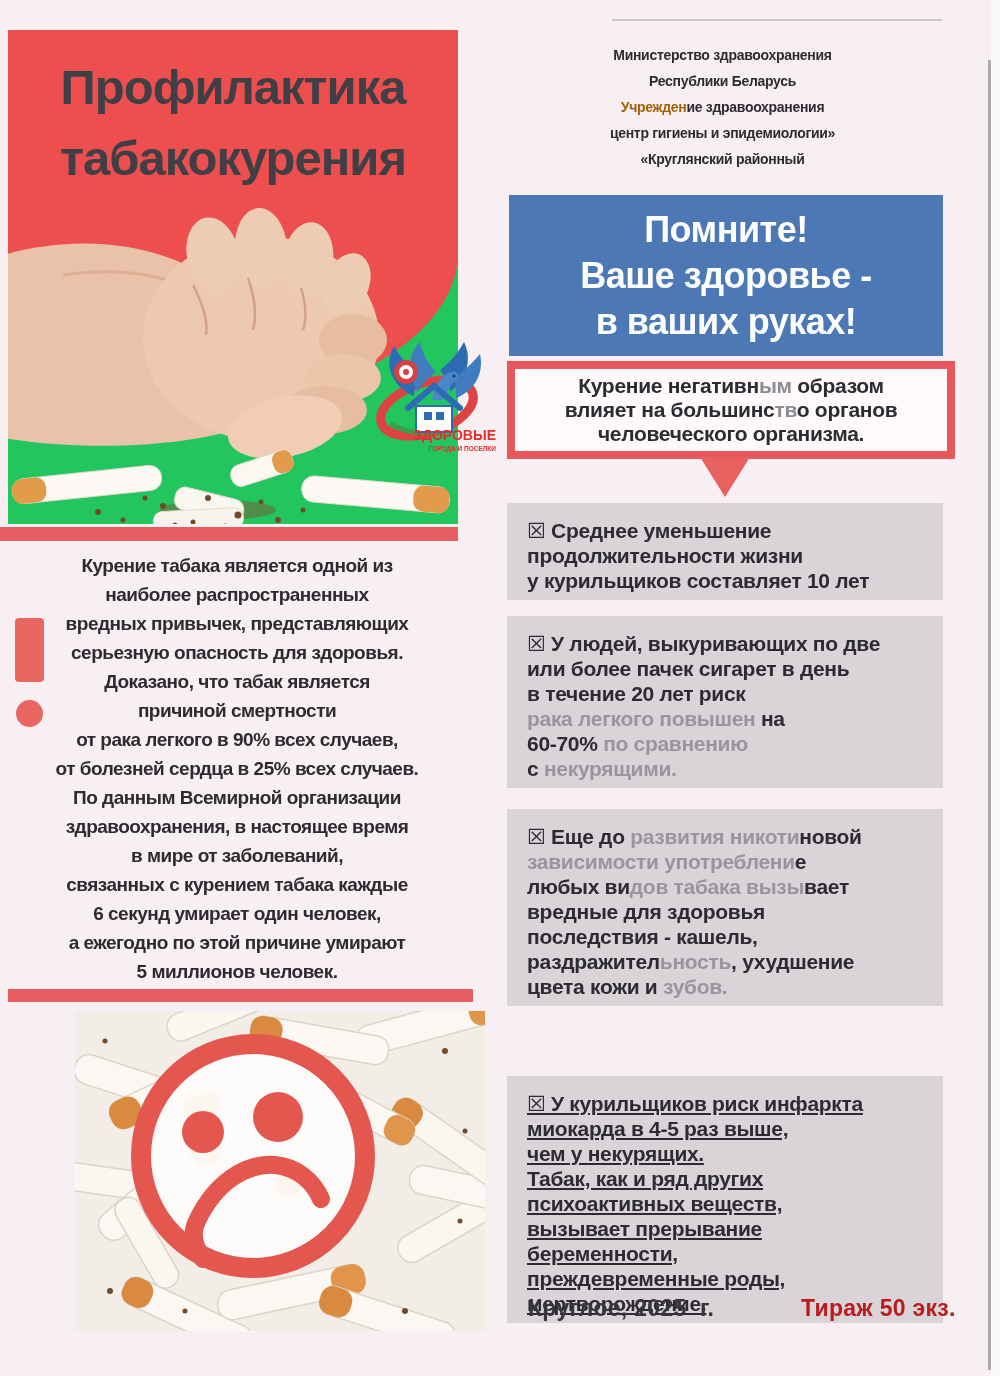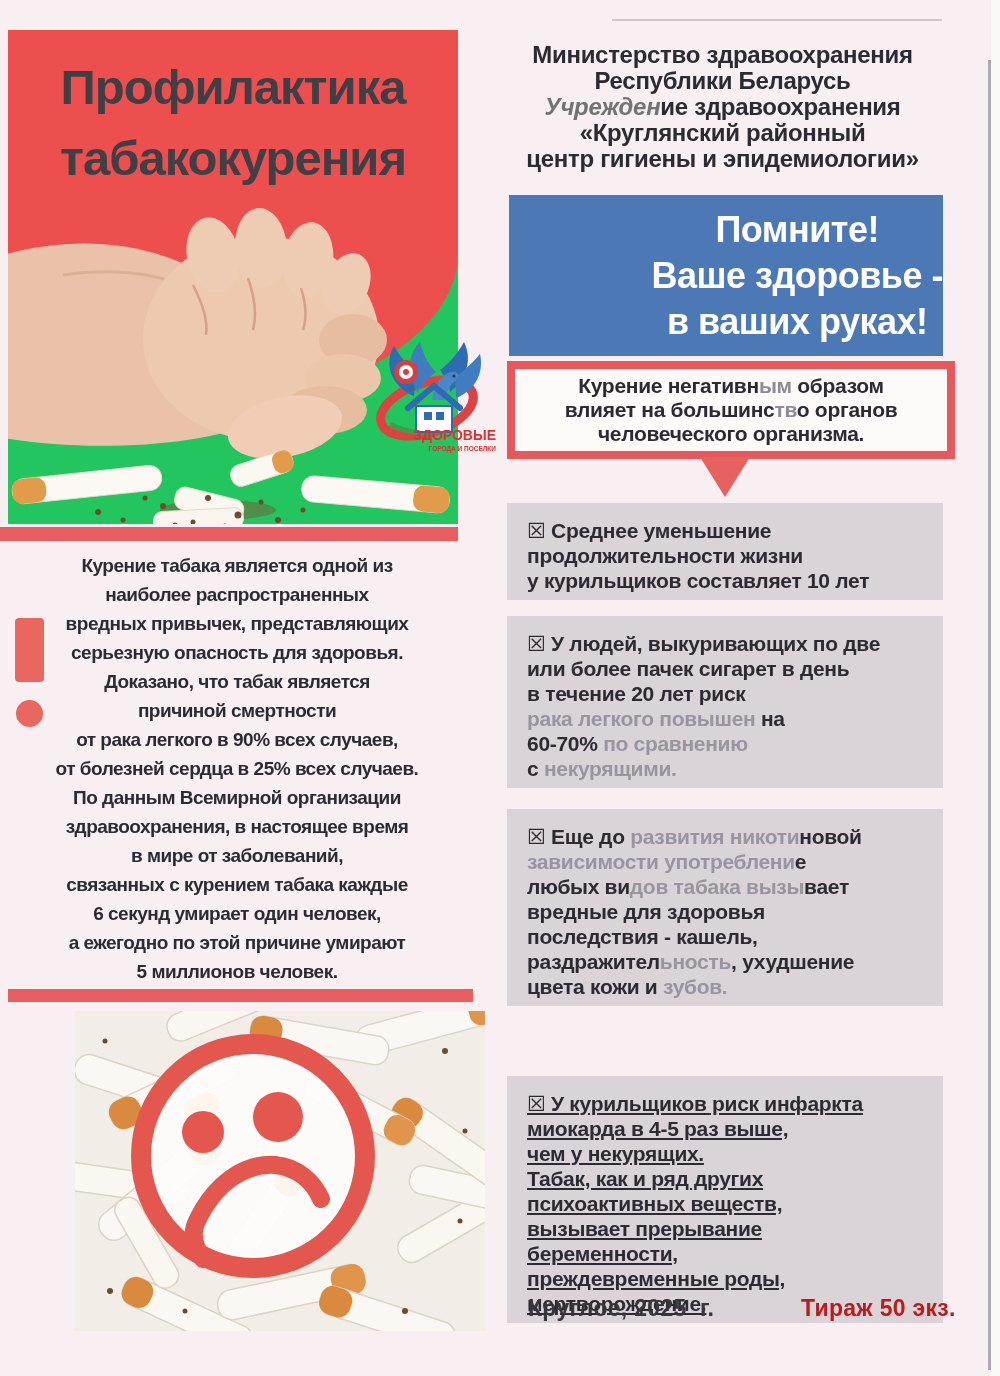--- a/index.html
+++ b/index.html
@@ -30,25 +30,25 @@
   .bang .dot{position:absolute;left:2px;top:82px;width:27px;height:27px;background:#ea6660;border-radius:50%;}
 
   .intro{position:absolute;left:22px;top:551px;width:430px;margin:0;text-align:center;
          font-size:19px;line-height:29px;font-weight:bold;color:#2c2b31;
          letter-spacing:-0.5px;white-space:pre-line;}
 
   .sad{position:absolute;left:75px;top:1011px;width:410px;height:320px;}
 
   
   .org{position:absolute;left:500px;top:42px;width:445px;text-align:center;
-       font-size:24px;line-height:26px;font-weight:bold;color:#2c2b31;letter-spacing:-0.3px;}
-  .org .muted{color:#737373;font-style:italic;}
+       font-size:14px;line-height:26px;font-weight:bold;color:#2c2b31;letter-spacing:-0.3px;}
+  .org .muted{color:#a16207;}
 
   .reminder{position:absolute;left:509px;top:195px;width:434px;height:161px;background:#4c79b6;
-            display:flex;align-items:center;justify-content:flex-end;}
+            display:flex;align-items:center;justify-content:center;}
   .reminder-text{color:#fdfdfe;font-size:36px;line-height:46px;font-weight:bold;text-align:center;
                  white-space:pre-line;letter-spacing:-0.5px;}
 
   .warning{position:absolute;left:507px;top:361px;width:448px;box-sizing:border-box;
            border:8px solid #e8575b;background:#fdfaf9;padding:5px 8px;text-align:center;
            font-size:21px;line-height:24px;font-weight:bold;color:#2c2b31;letter-spacing:-0.3px;}
   .warning .muted{color:#8e8b95;}
 
   .tri{position:absolute;left:700px;top:457px;width:0;height:0;
        border-left:25px solid transparent;border-right:25px solid transparent;
@@ -262,22 +262,22 @@
     <circle cx="178" cy="145" r="112" fill="#fdfcfa" fill-opacity="0.94" stroke="#e3574f" stroke-width="20"></circle>
     <circle cx="128" cy="121" r="21" fill="#e3574f"></circle>
     <circle cx="203" cy="106" r="25" fill="#e3574f"></circle>
     <path d="M128,248 C118,234 116,222 122,210 C140,172 170,152 200,154 C222,156 238,170 246,188" fill="none" stroke="#e3574f" stroke-width="18" stroke-linecap="round"></path>
   </svg>
 
   <div class="org">
       <div><span>Министерство здравоохранения</span></div>
       <div><span>Республики Беларусь</span></div>
       <div><span class="muted">Учрежден</span><span>ие здравоохранения</span></div>
+      <div><span>центр гигиены и эпидемиологии»</span></div>
       <div><span>«Круглянский районный</span></div>
-      <div><span>центр гигиены и эпидемиологии»</span></div>
     </div>
 
   <div class="reminder">
     <div class="reminder-text">Помните!
 Ваше здоровье -
 в ваших руках!</div>
   </div>
 
   <div class="warning">
       <div><span>Курение негативн</span><span class="muted">ым</span><span> образом</span></div>

